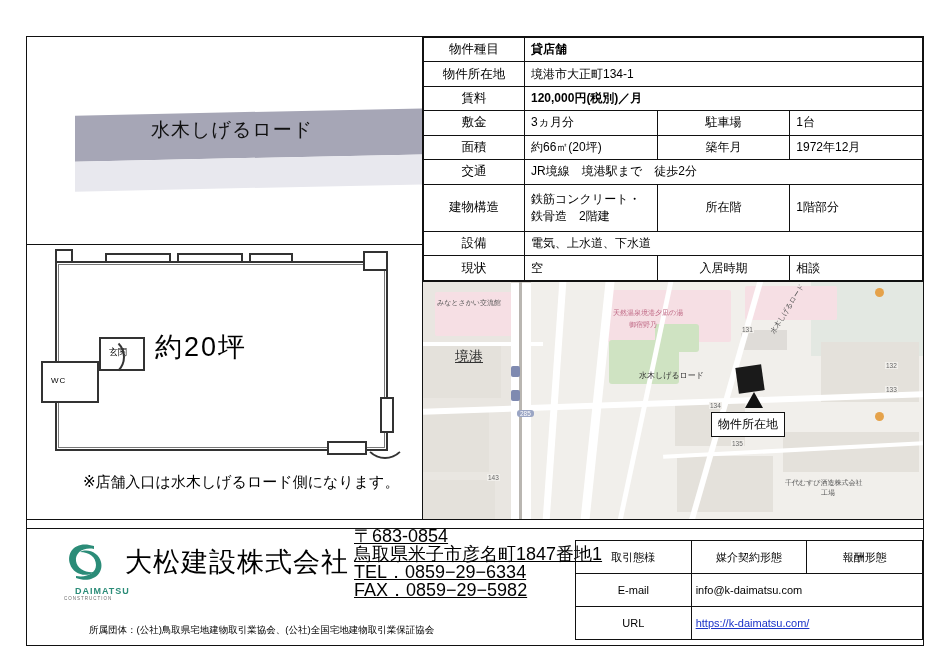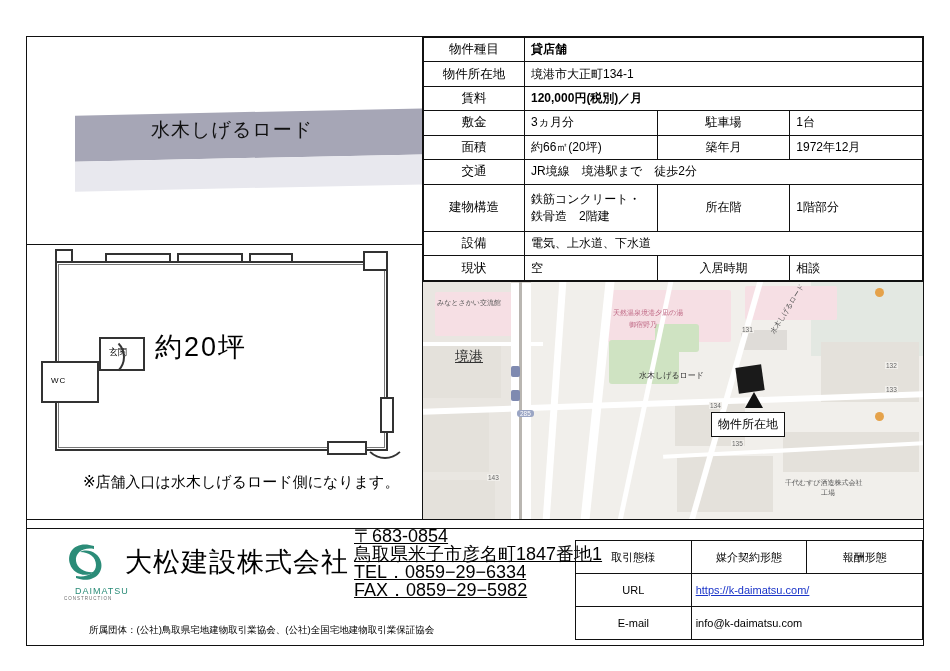--- a/index.html
+++ b/index.html
@@ -58,21 +58,21 @@
   .m-marker{position:absolute;width:26px;height:26px;background:#1a1a1a;transform:rotate(-8deg);}
   .m-callout{position:absolute;border:1.5px solid #111;background:#fff;font-size:12px;padding:3px 6px;}
   .m-arrow{position:absolute;width:0;height:0;border-left:9px solid transparent;border-right:9px solid transparent;border-bottom:16px solid #111;}
   .m-pin{position:absolute;width:9px;height:9px;border-radius:50%;background:#e5a24a;}
   .m-badge{position:absolute;font-size:6.5px;color:#666;background:#f1efeb;padding:0 1px;}
   .m-icon{position:absolute;width:9px;height:11px;background:#7f8ab0;border-radius:2px;}
 
   
   .footer{position:absolute;left:27px;top:520px;width:896px;height:125px;}
   .logo-swirl{position:absolute;left:35px;top:20px;width:46px;height:44px;}
-  .logo-text{position:absolute;left:36px;top:66px;font-size:9px;letter-spacing:1px;color:#2b8c78;font-weight:normal;padding-left:12px;}
+  .logo-text{position:absolute;left:36px;top:66px;font-size:9px;letter-spacing:1px;color:#2b8c78;font-weight:bold;padding-left:12px;}
   .logo-sub{position:absolute;left:37px;top:76px;font-size:4.5px;letter-spacing:1px;color:#6a6a6a;}
   .company{position:absolute;left:98px;top:24px;font-size:27px;letter-spacing:1px;}
   .addr{position:absolute;left:327px;top:7px;font-size:18px;line-height:18px;text-decoration:underline;}
   .license{position:absolute;left:40px;top:80px;font-size:13px;}
   .assoc{position:absolute;left:62px;top:104px;font-size:9.5px;}
   .hr-foot{position:absolute;left:0;top:8px;width:896px;height:0;border-top:1px solid #111;}
 
   .ftbl{position:absolute;left:548px;top:20px;width:348px;height:100px;border-collapse:collapse;table-layout:fixed;border-radius:25px;}
   .ftbl td{border:1px solid #111;font-size:11px;text-align:center;height:24px;padding:0 4px;}
   .ftbl td.left{text-align:left;}
@@ -242,23 +242,23 @@
     <div class="assoc">所属団体：(公社)鳥取県宅地建物取引業協会、(公社)全国宅地建物取引業保証協会</div>
 
     <table class="ftbl">
       <tbody>
           <tr>
         <td>取引態様</td>
         <td>媒介契約形態</td>
         <td>報酬形態</td>
       </tr>
       <tr>
+        <td>E-mail</td>
+        <td colspan="2" class="left">info@k-daimatsu.com</td>
+      </tr>
+      <tr>
         <td>URL</td>
         <td colspan="2" class="left link">https://k-daimatsu.com/</td>
       </tr>
-      <tr>
-        <td>E-mail</td>
-        <td colspan="2" class="left">info@k-daimatsu.com</td>
-      </tr>
     </tbody>
       </table>
   </div>
 </div>
 
 </body></html>

